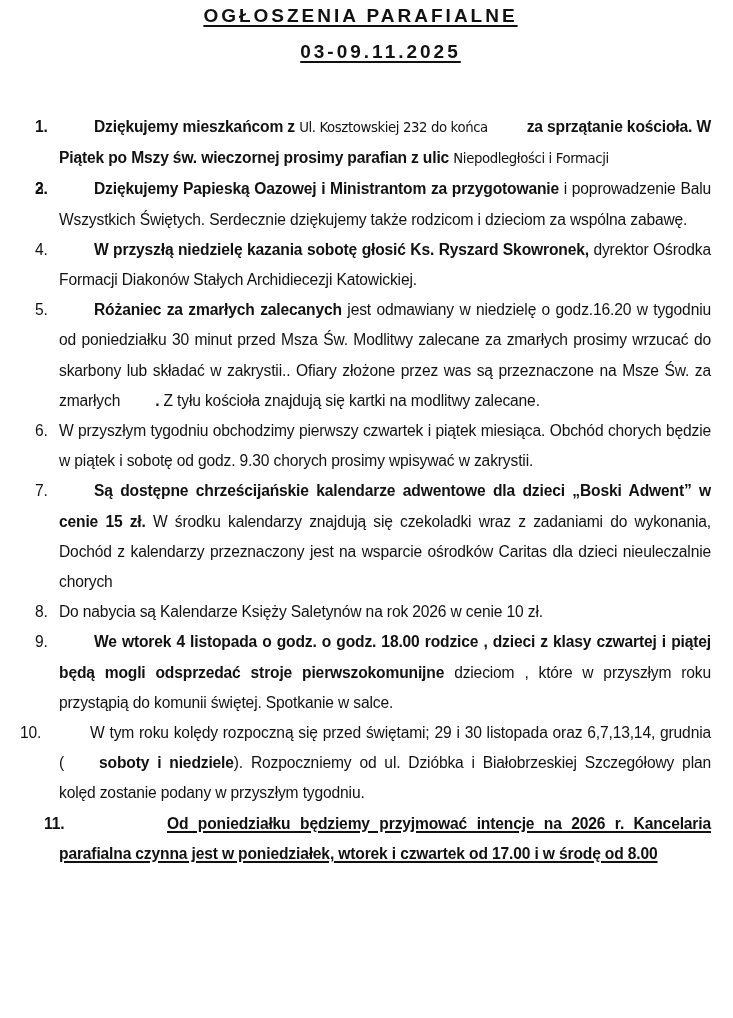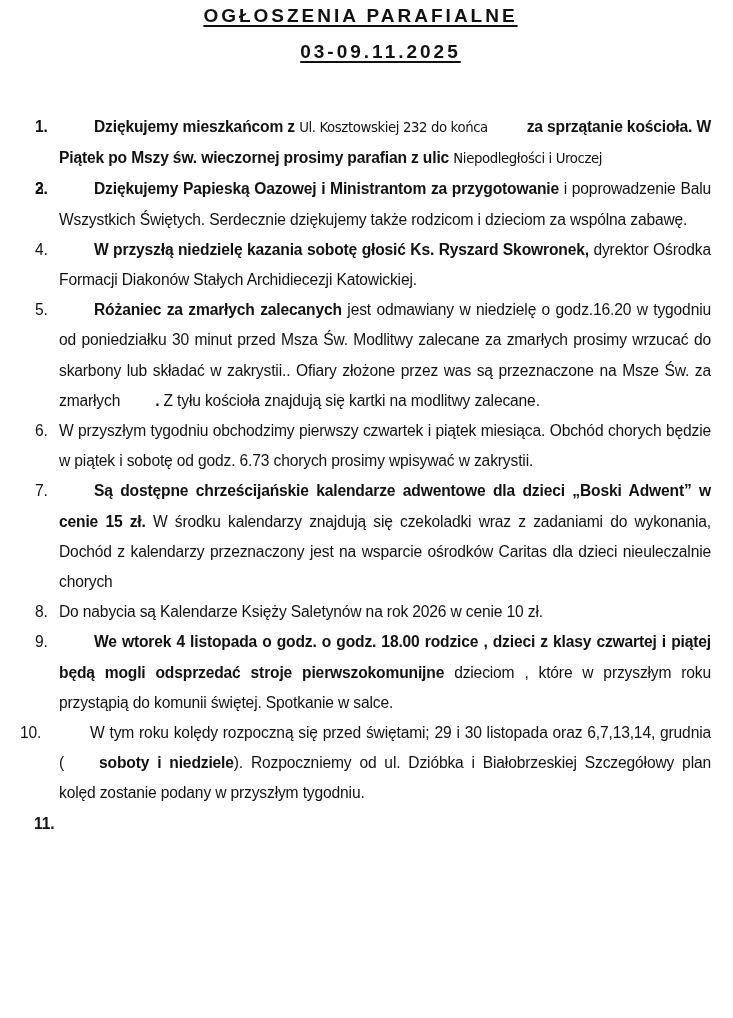--- a/index.html
+++ b/index.html
@@ -37,24 +37,24 @@
   .c { font-family: "DejaVu Sans", sans-serif; font-size: 13.3px; letter-spacing: -0.4px; font-weight: normal; margin-top: 8px; }
   .sp { display: inline-block; }
 </style>
 </head>
 <body>
 
 <div id="title1" class="title">OGŁOSZENIA PARAFIALNE</div>
 <div id="title2" class="title">03-09.11.2025</div>
 
 <ol class="list" id="list">
-    <li class="item"><span class="num bold">1.</span><span class="b">Dziękujemy mieszkańcom z </span><span class="c">  Ul. Kosztowskiej 232 do końca </span><span class="b">za sprzątanie kościoła. W Piątek  po Mszy św. wieczornej  prosimy parafian z ulic </span><span class="c">Niepodległości i Uroczej</span></li>
+    <li class="item"><span class="num bold">1.</span><span class="b">Dziękujemy mieszkańcom z </span><span class="c">  Ul. Kosztowskiej 232 do końca </span><span class="b">za sprzątanie kościoła. W Piątek  po Mszy św. wieczornej  prosimy parafian z ulic </span><span class="c">Niepodległości i Formacji</span></li>
     <li class="item"><span class="num bold">2.</span></li>
     <li class="item"><span class="num">3.</span><span class="b">Dziękujemy Papieską Oazowej i Ministrantom za przygotowanie</span><span class=""> i poprowadzenie Balu Wszystkich Świętych. Serdecznie dziękujemy także rodzicom i dzieciom za wspólna zabawę.</span></li>
     <li class="item"><span class="num">4.</span><span class="b">W przyszłą niedzielę kazania sobotę głosić  Ks. Ryszard Skowronek,</span><span class=""> dyrektor Ośrodka Formacji Diakonów Stałych Archidiecezji Katowickiej.</span></li>
     <li class="item"><span class="num">5.</span><span class="b">Różaniec za zmarłych zalecanych</span><span class=""> jest odmawiany w niedzielę o godz.16.20  w tygodniu od poniedziałku 30 minut przed Msza Św. Modlitwy zalecane za zmarłych prosimy wrzucać do skarbony lub składać w zakrystii.. Ofiary złożone przez was są przeznaczone na Msze Św. za zmarłych</span><span class="b">.</span><span class=""> Z tyłu kościoła znajdują się kartki na modlitwy zalecane.</span></li>
-    <li class="item"><span class="num">6.</span><span class="">W przyszłym tygodniu obchodzimy pierwszy czwartek i piątek miesiąca. Obchód chorych będzie w piątek i sobotę od godz. 6.73 chorych prosimy wpisywać w zakrystii.</span></li>
+    <li class="item"><span class="num">6.</span><span class="">W przyszłym tygodniu obchodzimy pierwszy czwartek i piątek miesiąca. Obchód chorych będzie w piątek i sobotę od godz. 9.30 chorych prosimy wpisywać w zakrystii.</span></li>
     <li class="item"><span class="num">7.</span><span class="b">Są dostępne chrześcijańskie  kalendarze adwentowe dla dzieci „Boski Adwent” w cenie 15 zł.</span><span class=""> W środku kalendarzy znajdują się czekoladki wraz z zadaniami do wykonania, Dochód z kalendarzy przeznaczony jest na wsparcie ośrodków Caritas dla dzieci nieuleczalnie chorych</span></li>
     <li class="item"><span class="num">8.</span><span class="">Do nabycia są  Kalendarze Księży Saletynów na rok 2026 w cenie 10 zł.</span></li>
     <li class="item"><span class="num">9.</span><span class="b">We wtorek 4 listopada o godz. o godz. 18.00  rodzice , dzieci z klasy czwartej i piątej będą mogli odsprzedać stroje pierwszokomunijne</span><span class=""> dzieciom , które w przyszłym roku przystąpią do komunii świętej. Spotkanie w salce.</span></li>
     <li class="item" style="padding-left: 59px; text-indent: -14px;"><span class="num" style="left: 34px;">10.</span><span class="sp" style="width: 45px;"></span><span class="">W tym roku kolędy rozpoczną się przed świętami; 29 i 30 listopada oraz 6,7,13,14, grudnia (</span><span class="b">soboty i niedziele</span><span class="">). Rozpoczniemy od ul. Dzióbka i Białobrzeskiej  Szczegółowy plan kolęd zostanie podany w przyszłym tygodniu.</span></li>
-    <li class="item" style="padding-left: 59px; text-indent: 0px;"><span class="num bold" style="left: 34px;">11.</span><span class="sp" style="width: 73px;"></span></li>
+    <li class="item" style="padding-left: 59px; text-indent: 0px;"><span class="num bold" style="left: 44px;">11.</span><span class="sp" style="width: 73px;"></span><span class="b u">Od poniedziałku będziemy przyjmować intencje na 2026 r. Kancelaria parafialna czynna jest w poniedziałek, wtorek i czwartek od 17.00 i w środę od 8.00</span></li>
   </ol>
 
 </body></html>

